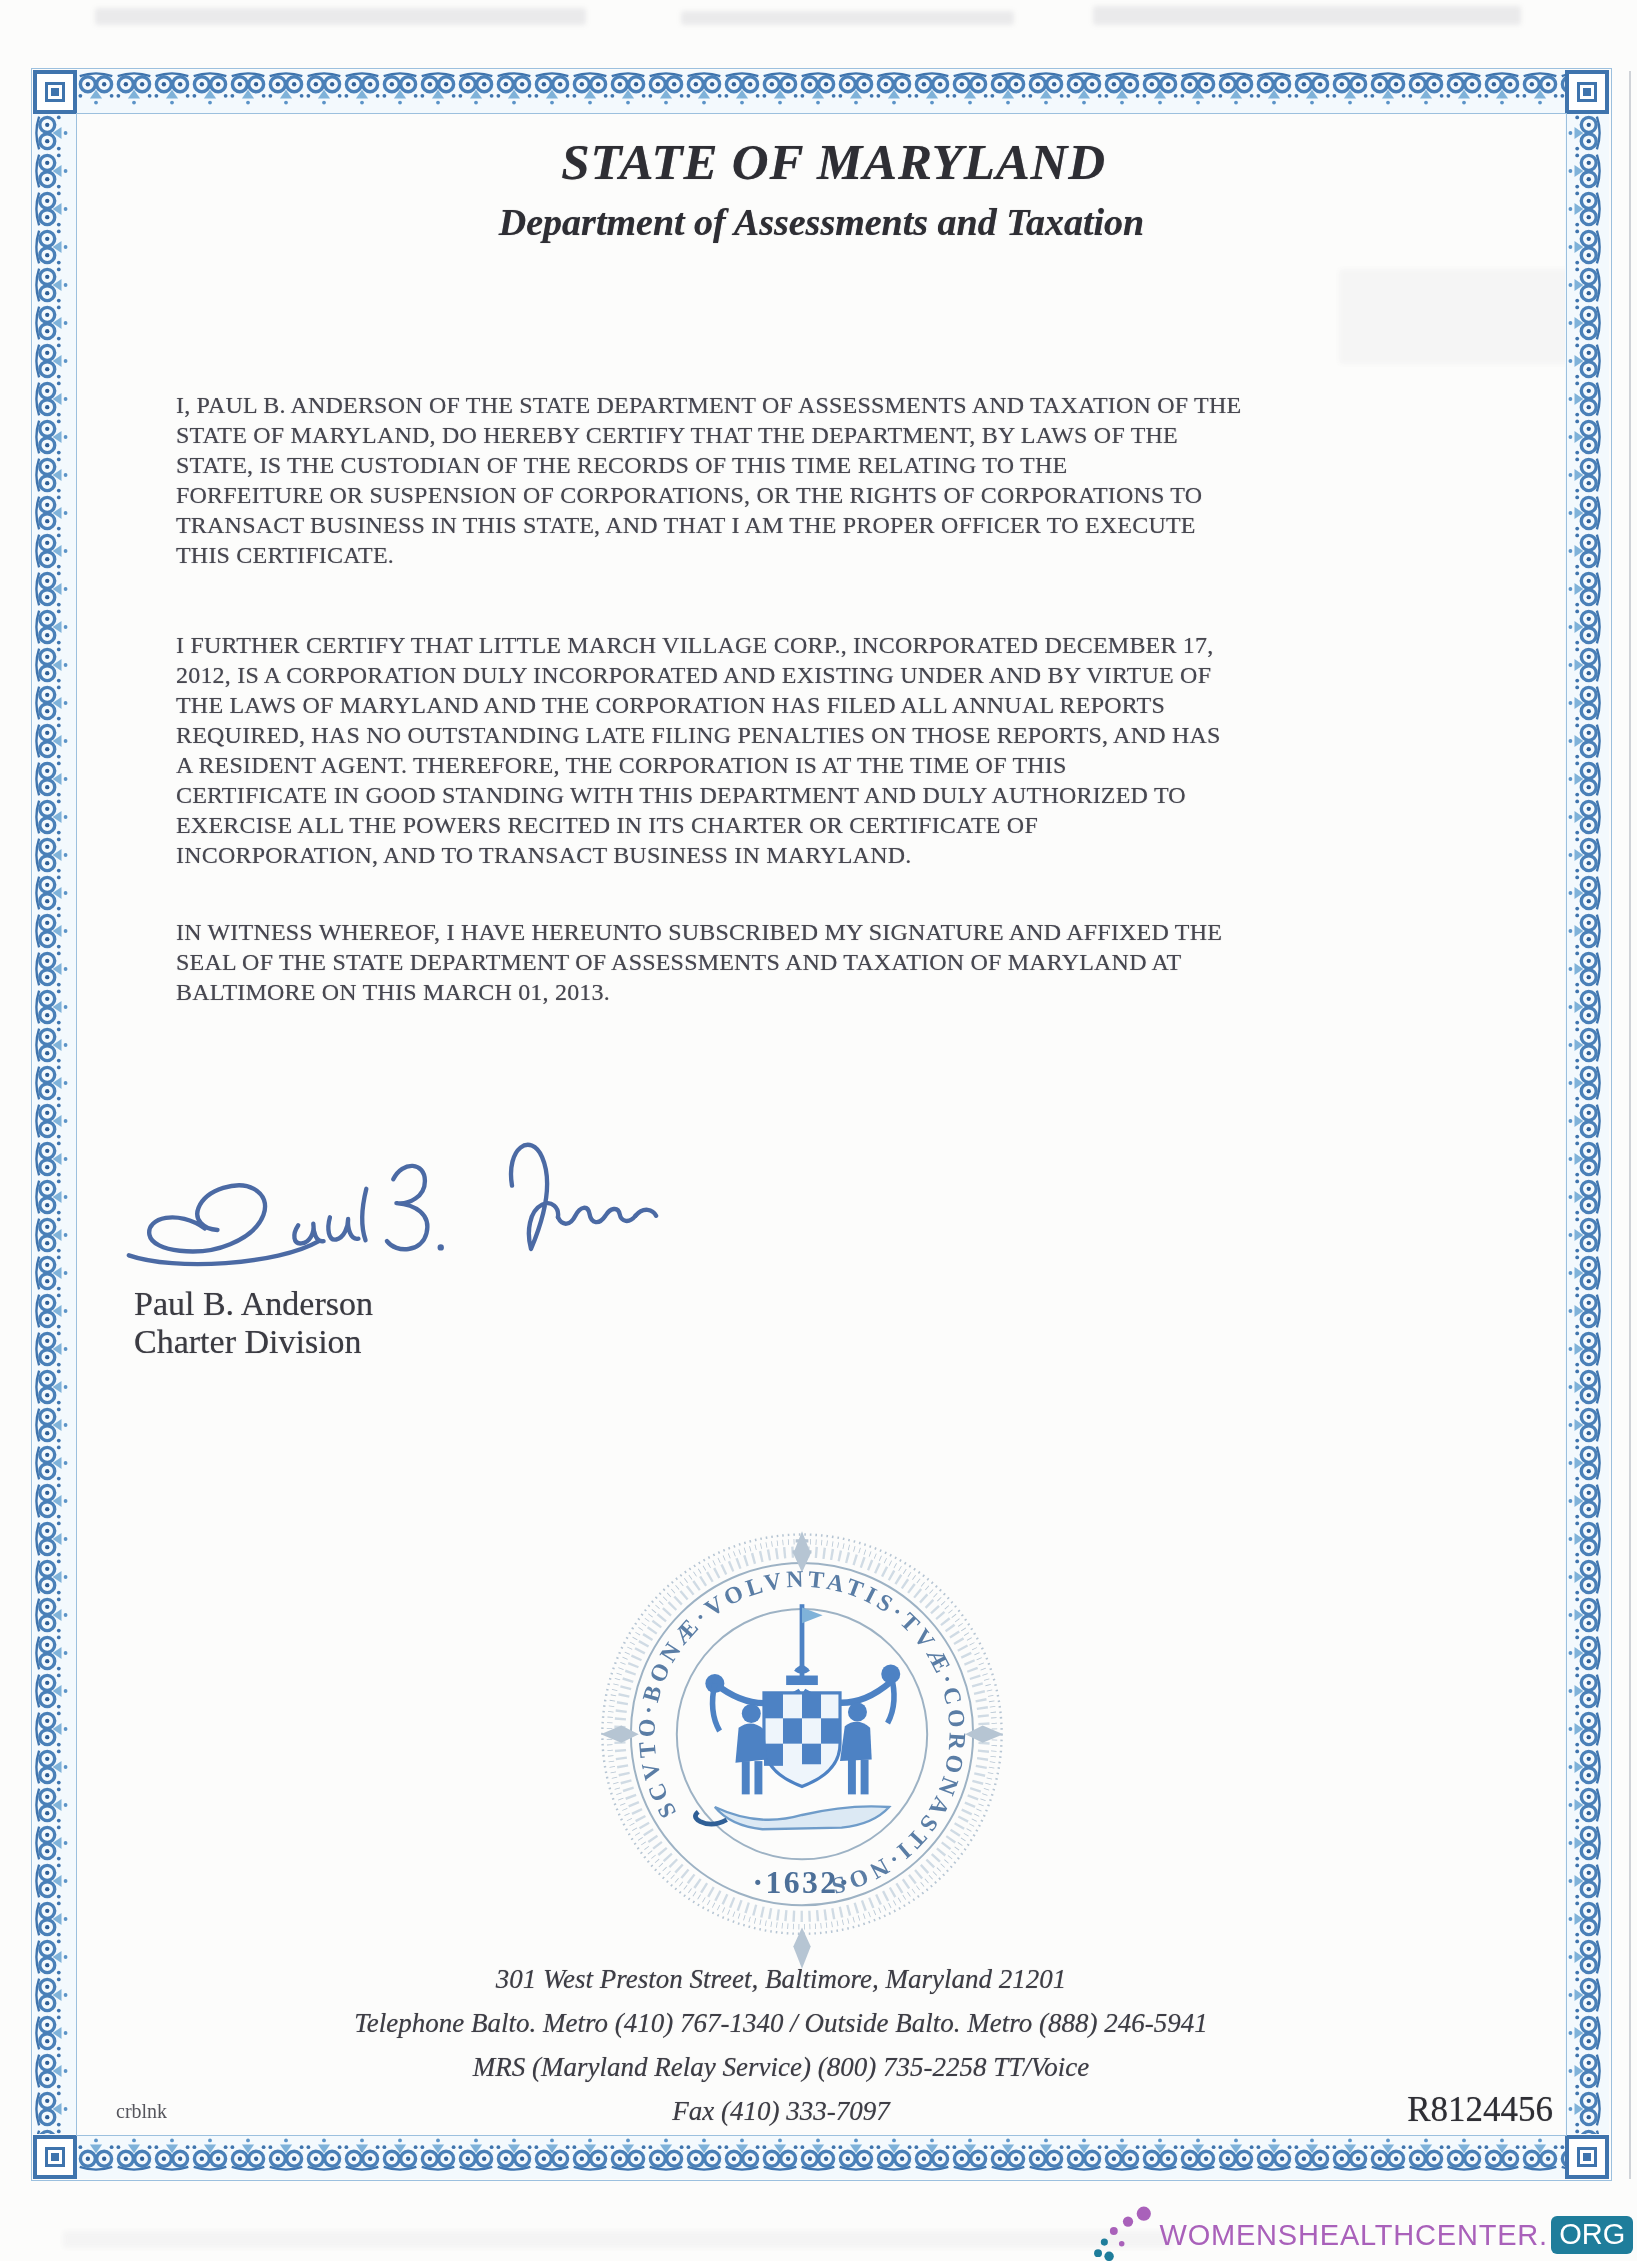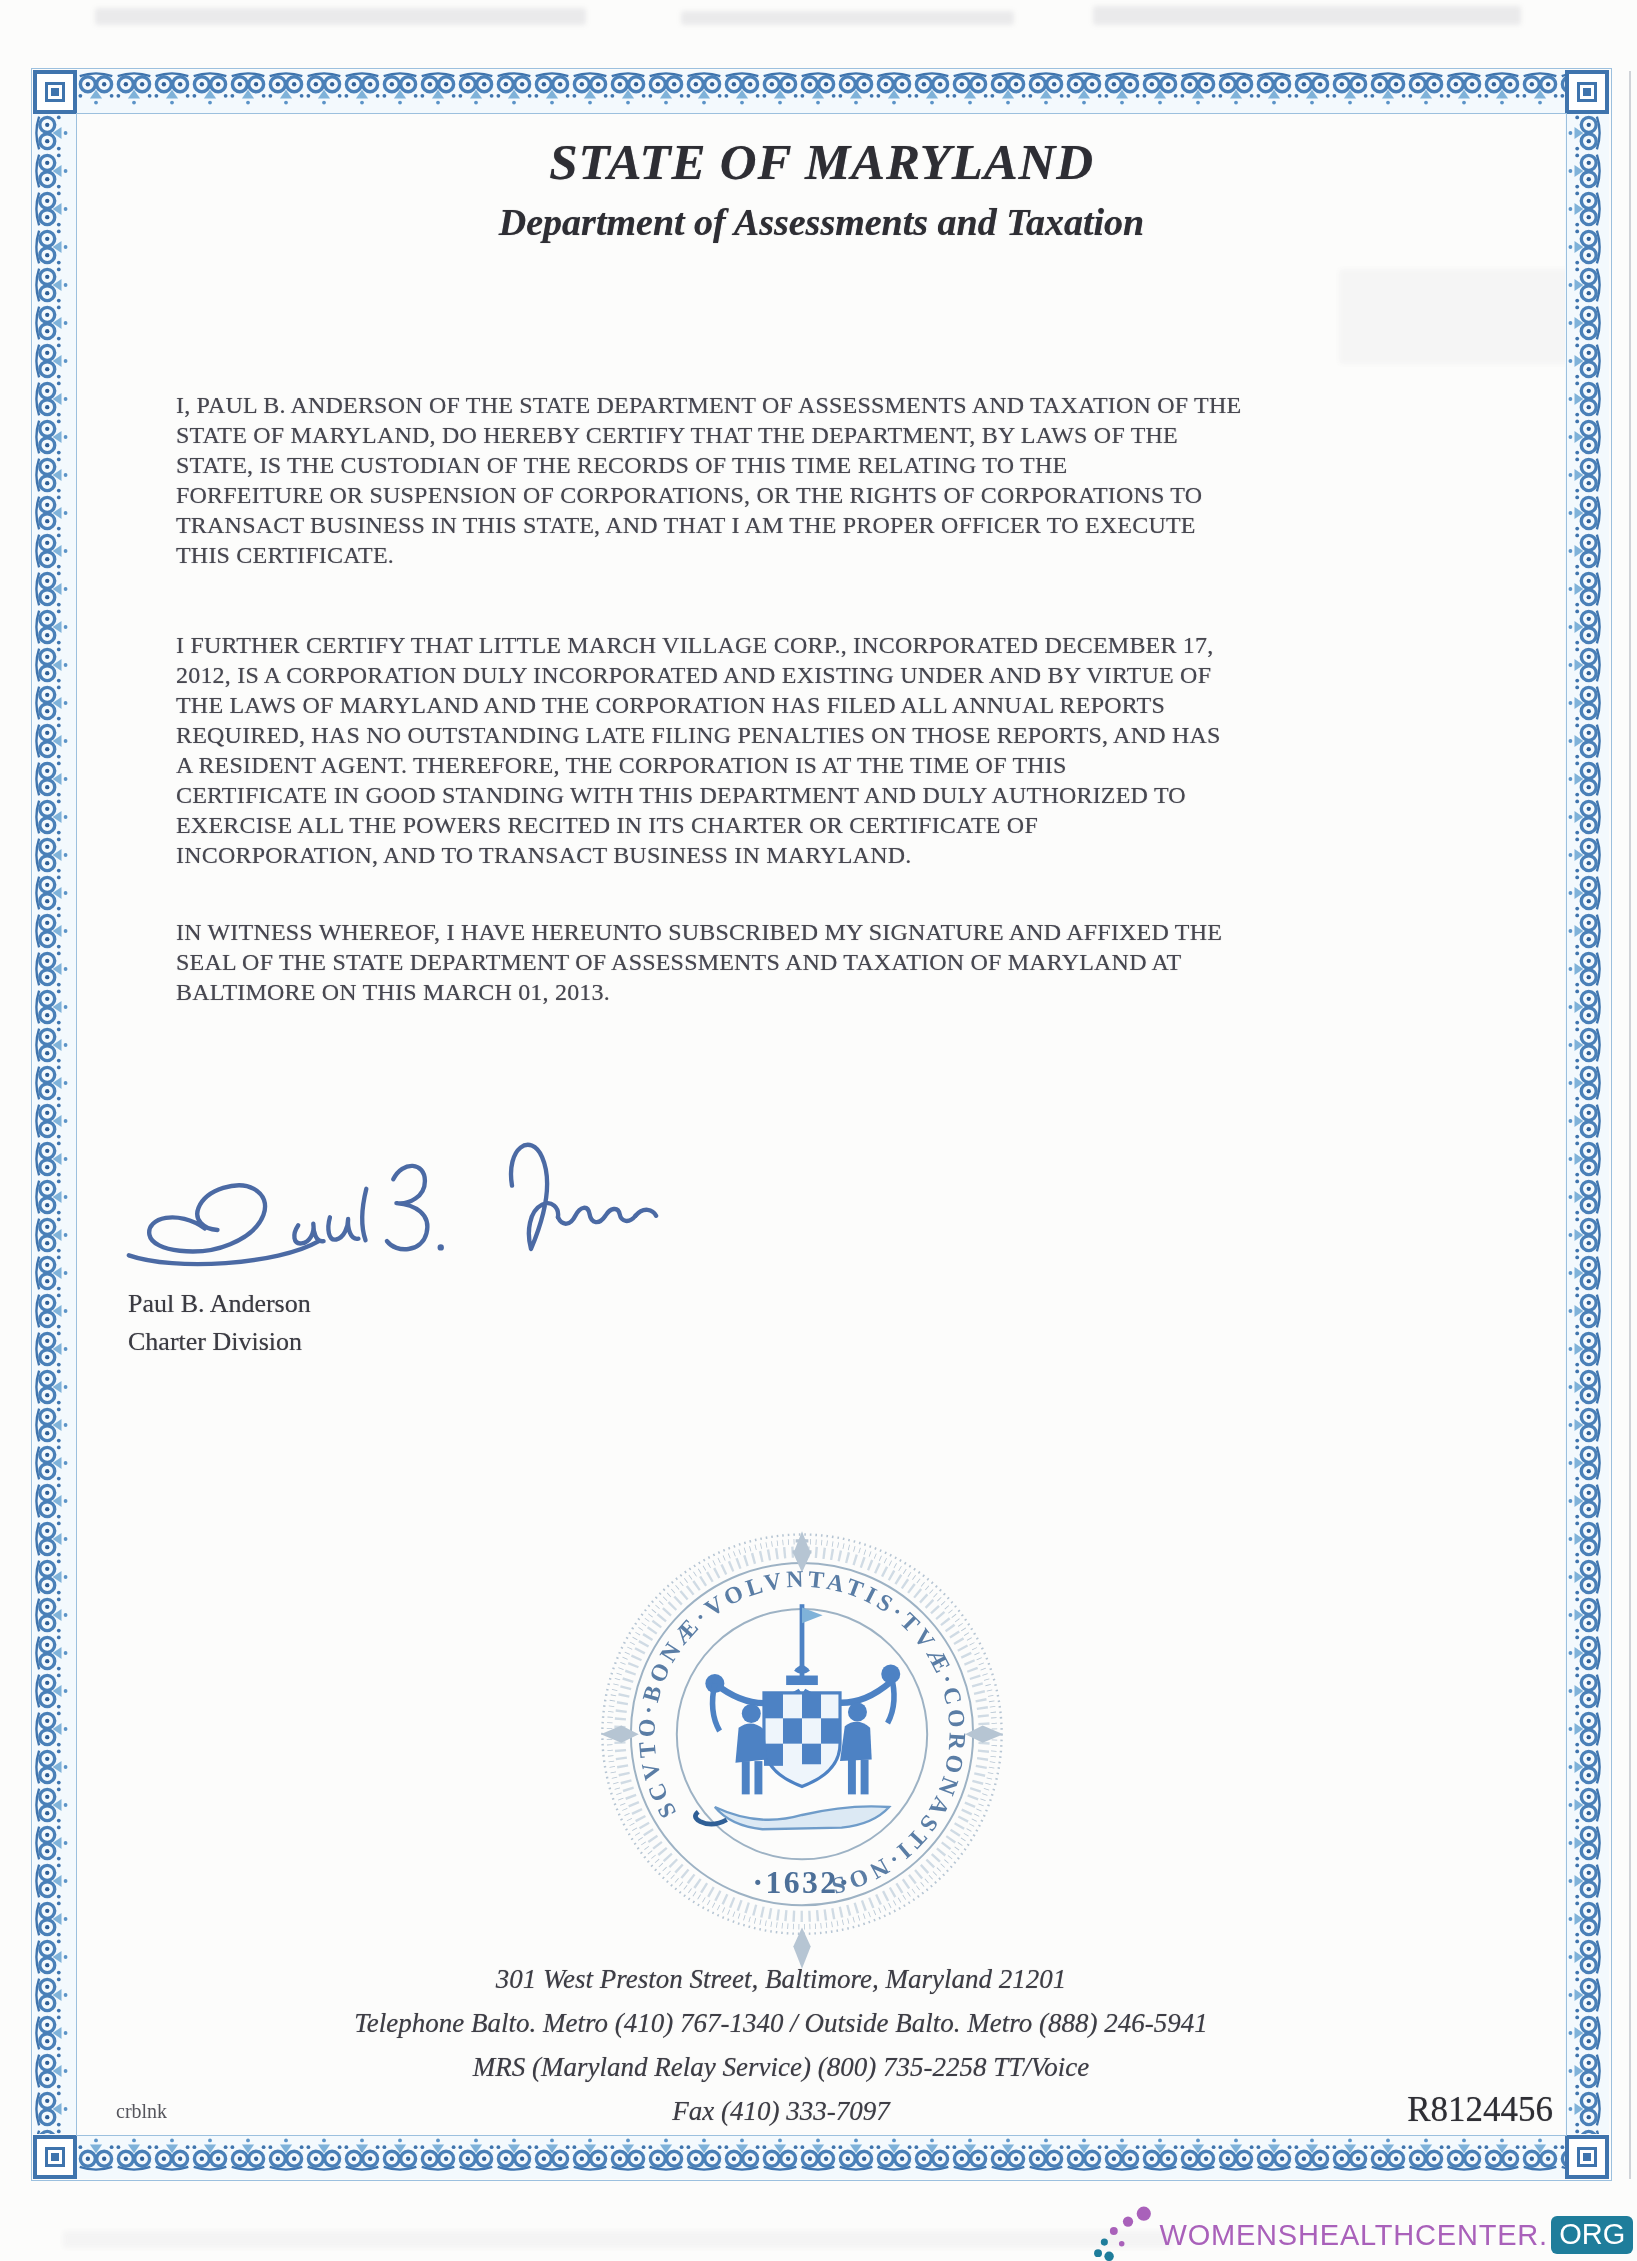--- a/index.html
+++ b/index.html
@@ -26,31 +26,31 @@
   .corner{position:absolute;width:44px;height:44px;border:4px solid #3f74ad;background:#fff;
           box-sizing:border-box;display:flex;align-items:center;justify-content:center;}
   .corner .mid{width:20.6px;height:20.6px;border:3.2px solid #3f74ad;box-sizing:border-box;
                display:flex;align-items:center;justify-content:center;}
   .corner .dot{width:7.1px;height:7.1px;background:#3f74ad;}
   .corner.tl{left:0;top:0;} .corner.tr{left:1532px;top:0;}
   .corner.bl{left:0;top:2065px;} .corner.br{left:1532px;top:2065px;}
   
   .title{position:absolute;left:33px;width:1577px;top:133px;text-align:center;
          font-size:51px;font-weight:bold;font-style:italic;color:#2e2e34;letter-spacing:0.8px;
-         text-shadow:0 0 0.8px rgba(46,46,52,.6);}
+         text-shadow:0 0 0.8px rgba(46,46,52,.6);padding-left:12px;}
   .subtitle{position:absolute;left:33px;width:1577px;top:200px;text-align:center;
             font-size:38px;font-weight:bold;font-style:italic;color:#2e2e34;
             text-shadow:0 0 0.8px rgba(46,46,52,.6);}
   
   .para{position:absolute;left:176px;width:1236px;color:#474750;font-size:24px;
         line-height:30px;letter-spacing:0.2px;text-shadow:0 0 0.8px rgba(71,71,80,.65);}
   .para.p1{top:390px;} .para.p2{top:630px;} .para.p3{top:917px;}
   
   .sig-script{position:absolute;left:111px;top:1116px;}
-  .sig-name{position:absolute;left:128px;top:1285px;font-size:26px;line-height:38px;
+  .sig-name{position:absolute;left:134px;top:1285px;font-size:34px;line-height:38px;
             color:#3b3b42;text-shadow:0 0 0.8px rgba(59,59,66,.6);}
   
   .seal{position:absolute;left:596px;top:1528px;}
   
   .footer{position:absolute;left:33px;width:1496px;top:1957px;text-align:center;
           font-style:italic;font-size:27px;line-height:44px;color:#3d3d45;
           text-shadow:0 0 0.8px rgba(61,61,69,.6);}
   .doc-code{position:absolute;left:116px;top:2100px;font-size:20px;color:#55555c;}
   .ref-num{position:absolute;left:1339px;top:2090px;width:214px;text-align:right;
            font-size:35px;color:#2e2e34;text-shadow:0 0 0.8px rgba(46,46,52,.6);}

